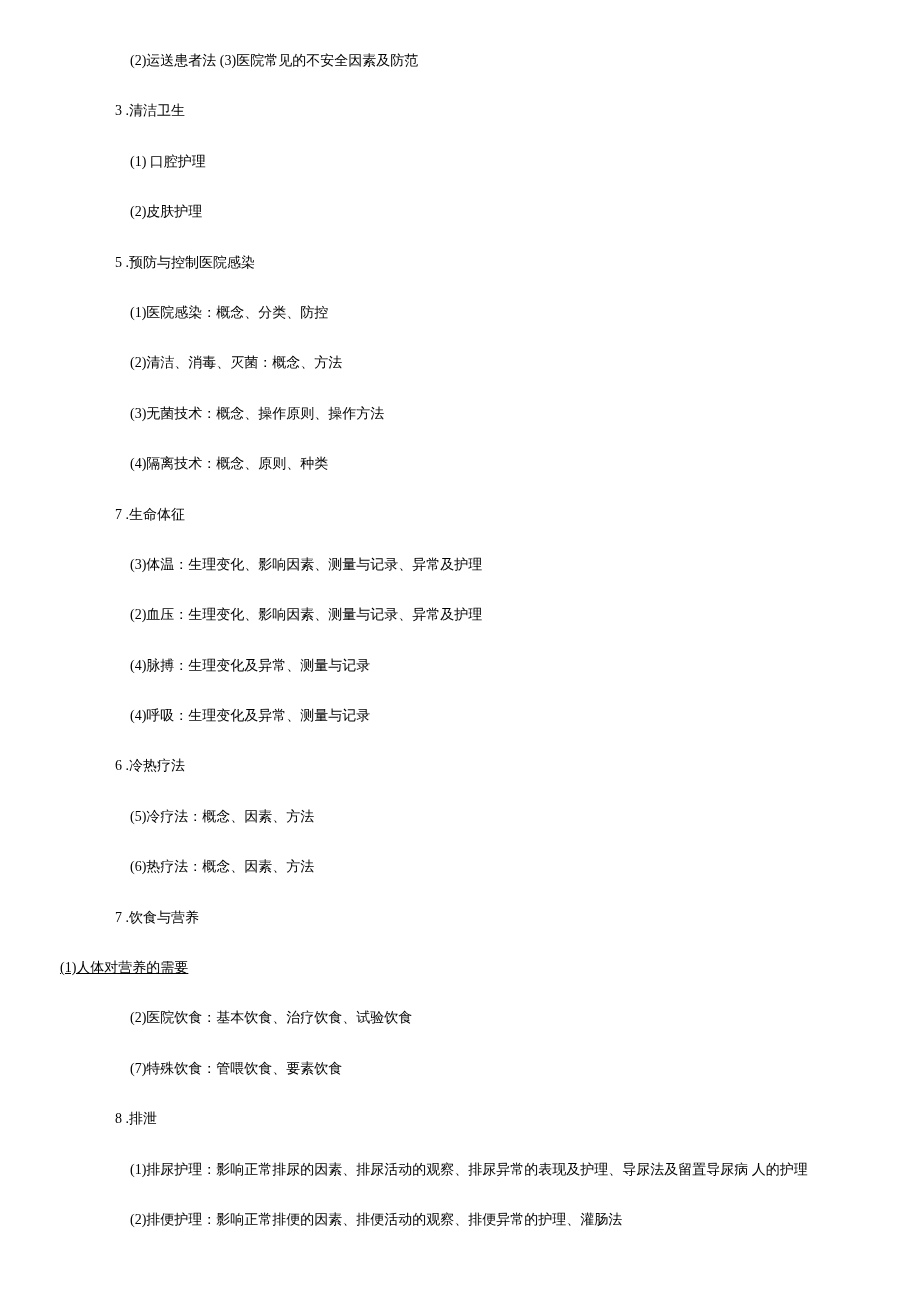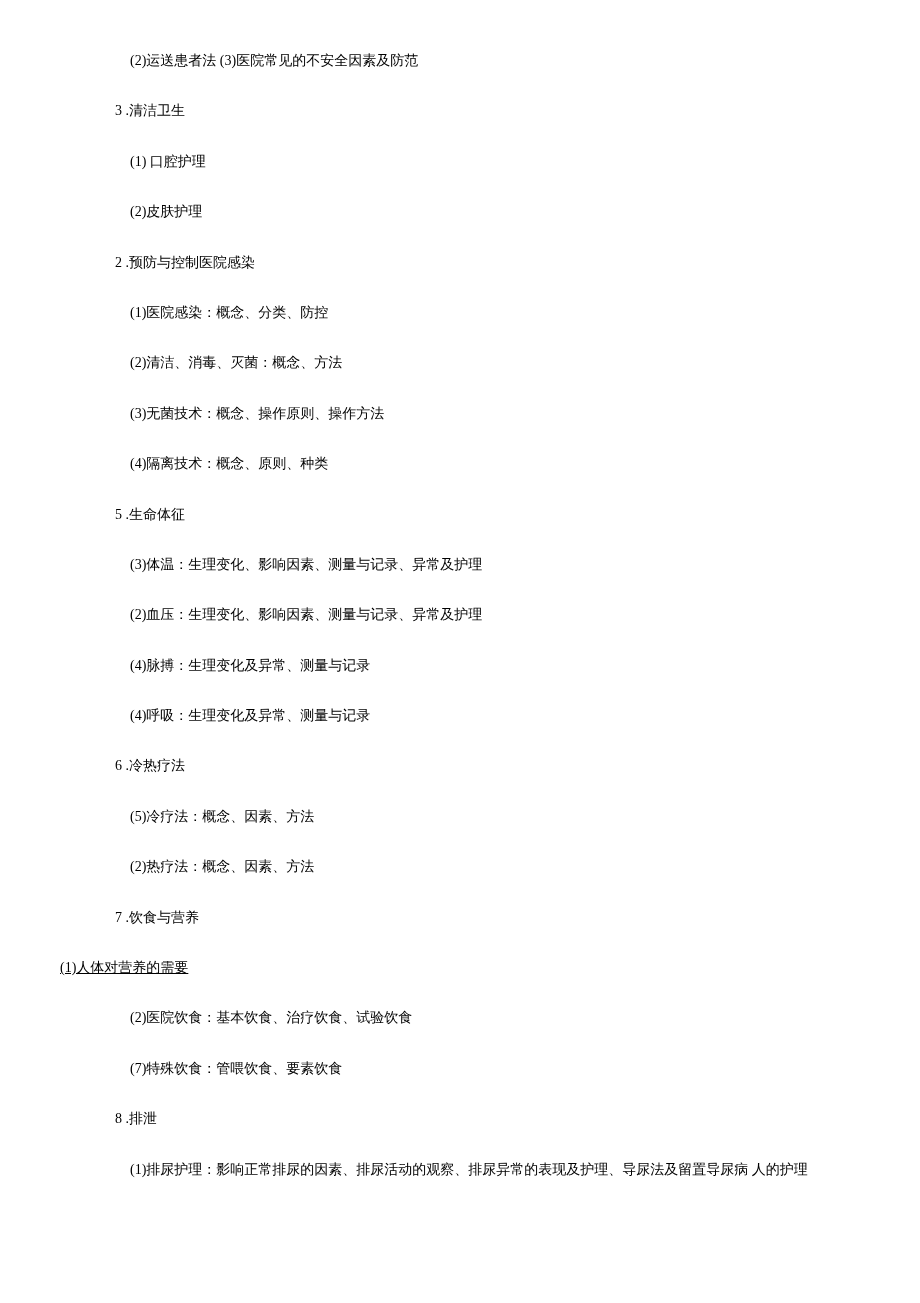--- a/index.html
+++ b/index.html
@@ -31,33 +31,34 @@
   </style>
 </head>
 <body>
 
 <div class="page">
   <div id="content">
       <div class="line indent-2">(2)运送患者法 (3)医院常见的不安全因素及防范</div>
       <div class="line indent-1">3 .清洁卫生</div>
       <div class="line indent-2">(1)   口腔护理</div>
       <div class="line indent-2">(2)皮肤护理</div>
-      <div class="line indent-1">2 .预防与控制医院感染</div>
+      <div class="line indent-1">5 .预防与控制医院感染</div>
       <div class="line indent-2">(1)医院感染：概念、分类、防控</div>
       <div class="line indent-2">(2)清洁、消毒、灭菌：概念、方法</div>
       <div class="line indent-2">(3)无菌技术：概念、操作原则、操作方法</div>
       <div class="line indent-2">(4)隔离技术：概念、原则、种类</div>
-      <div class="line indent-1">5 .生命体征</div>
+      <div class="line indent-1">7 .生命体征</div>
       <div class="line indent-2">(3)体温：生理变化、影响因素、测量与记录、异常及护理</div>
       <div class="line indent-2">(2)血压：生理变化、影响因素、测量与记录、异常及护理</div>
       <div class="line indent-2">(4)脉搏：生理变化及异常、测量与记录</div>
       <div class="line indent-2">(4)呼吸：生理变化及异常、测量与记录</div>
       <div class="line indent-1">6 .冷热疗法</div>
       <div class="line indent-2">(5)冷疗法：概念、因素、方法</div>
-      <div class="line indent-2">(2)热疗法：概念、因素、方法</div>
+      <div class="line indent-2">(6)热疗法：概念、因素、方法</div>
       <div class="line indent-1">7 .饮食与营养</div>
       <div class="line indent-0">(1)人体对营养的需要</div>
       <div class="line indent-2">(2)医院饮食：基本饮食、治疗饮食、试验饮食</div>
       <div class="line indent-2">(7)特殊饮食：管喂饮食、要素饮食</div>
       <div class="line indent-1">8 .排泄</div>
       <div class="line indent-2">(1)排尿护理：影响正常排尿的因素、排尿活动的观察、排尿异常的表现及护理、导尿法及留置导尿病 人的护理</div>
+      <div class="line indent-2">(2)排便护理：影响正常排便的因素、排便活动的观察、排便异常的护理、灌肠法</div>
     </div>
 </div>
 
 </body></html>

